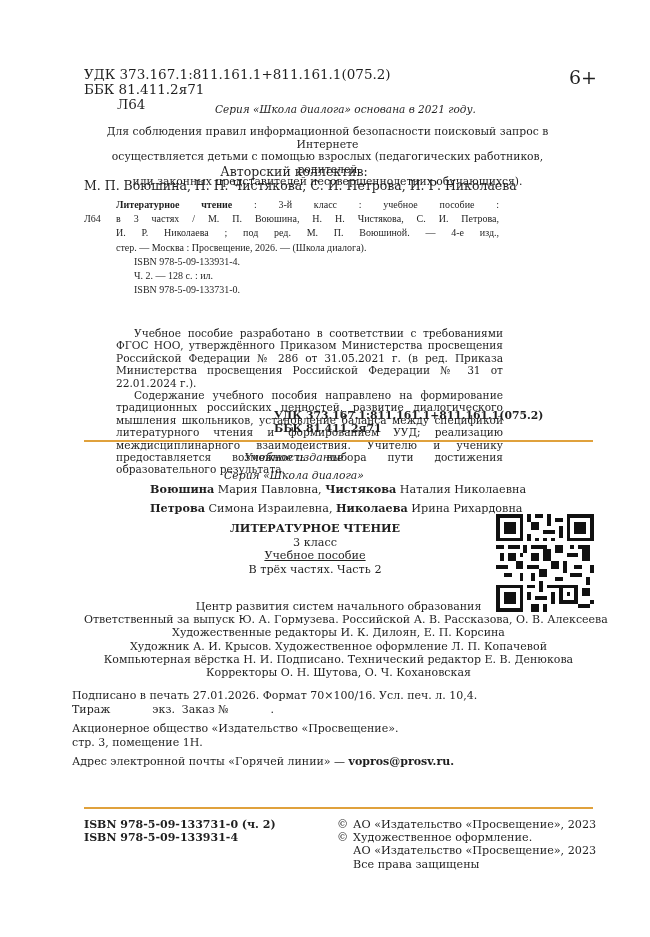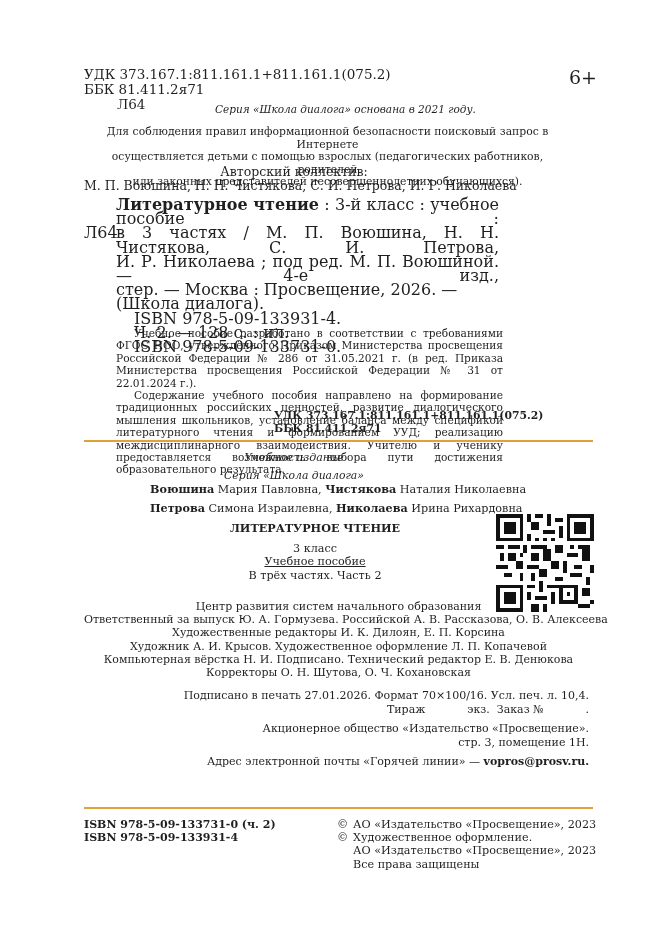--- a/index.html
+++ b/index.html
@@ -15,21 +15,21 @@
 
   #udk-top { left: 84px; top: 67px; font-size: 13.5px; line-height: 15px; }
   #age { left: 569px; top: 66px; font-size: 19px; }
   #l64-top { left: 117px; top: 96px; font-size: 13.5px; }
   #series-note { left: 215px; top: 103px; font-size: 10.5px; font-style: italic; }
 
   #safety { left: 100px; top: 126px; width: 455px; font-size: 10.8px; line-height: 12.5px; text-align: center; }
 
   #authors-head { left: 84px; top: 165px; width: 420px; font-size: 12.5px; line-height: 14px; text-align: center; }
 
-  #biblio { left: 84px; top: 198px; width: 415px; font-size: 16px; line-height: 14.2px; }
+  #biblio { left: 84px; top: 198px; width: 415px; font-size: 10px; line-height: 14.2px; font-family: Liberation Serif, serif; }
   #biblio .row { display: flex; }
   #biblio .code { width: 32px; flex: none; }
   #biblio .indent { padding-left: 32px; }
   #biblio .indent2 { padding-left: 50px; }
   #biblio .just { text-align: justify; text-align-last: justify; }
 
   #abstract { left: 116px; top: 299px; width: 387px; font-size: 10.6px; line-height: 12.4px; text-align: justify; margin-top: 28px; }
   #abstract p { margin: 0; text-indent: 18px; }
   #abstract .last { text-align-last: left; }
 
@@ -37,28 +37,28 @@
 
   .rule { left: 84px; width: 509px; height: 2px; background: #e0a13c; }
   #rule1 { top: 440px; }
   #rule2 { top: 807px; }
 
   #edition { left: 84px; top: 451px; width: 420px; font-size: 11px; font-style: italic; text-align: center; }
   #series2 { left: 84px; top: 469px; width: 420px; font-size: 10.8px; font-style: italic; text-align: center; }
   #names { left: 150px; top: 480px; width: 380px; font-size: 11.2px; line-height: 18px; }
 
   #title-block { left: 150px; top: 521px; width: 330px; font-size: 11.2px; text-align: center; }
-  #title-block .t2 { margin-top: 7px; }
+  #title-block .t2 { margin-top: 1px; }
   #title-block .t3 { line-height: 14px; text-decoration: underline; }
 
   #qr { left: 496px; top: 514px; width: 98px; height: 98px; }
 
   #credits { left: 84px; top: 600px; width: 509px; font-size: 11px; line-height: 13.2px; text-align: center; }
 
-  #imprint { left: 80px; top: 689px; width: 509px; font-size: 11px; line-height: 13.5px; text-align: right; }
+  #imprint { left: 72px; top: 689px; width: 509px; font-size: 11px; line-height: 13.5px; text-align: left; }
   #imprint .gap { height: 6px; }
 
   #isbn-bottom { left: 84px; top: 818px; font-size: 11px; line-height: 13px; font-weight: bold; }
   #copyright { left: 337px; top: 818px; font-size: 11.2px; line-height: 13.2px; }
   #copyright .row { display: flex; }
   #copyright .sym { width: 16px; flex: none; }
 </style>
 </head>
 <body>
 

